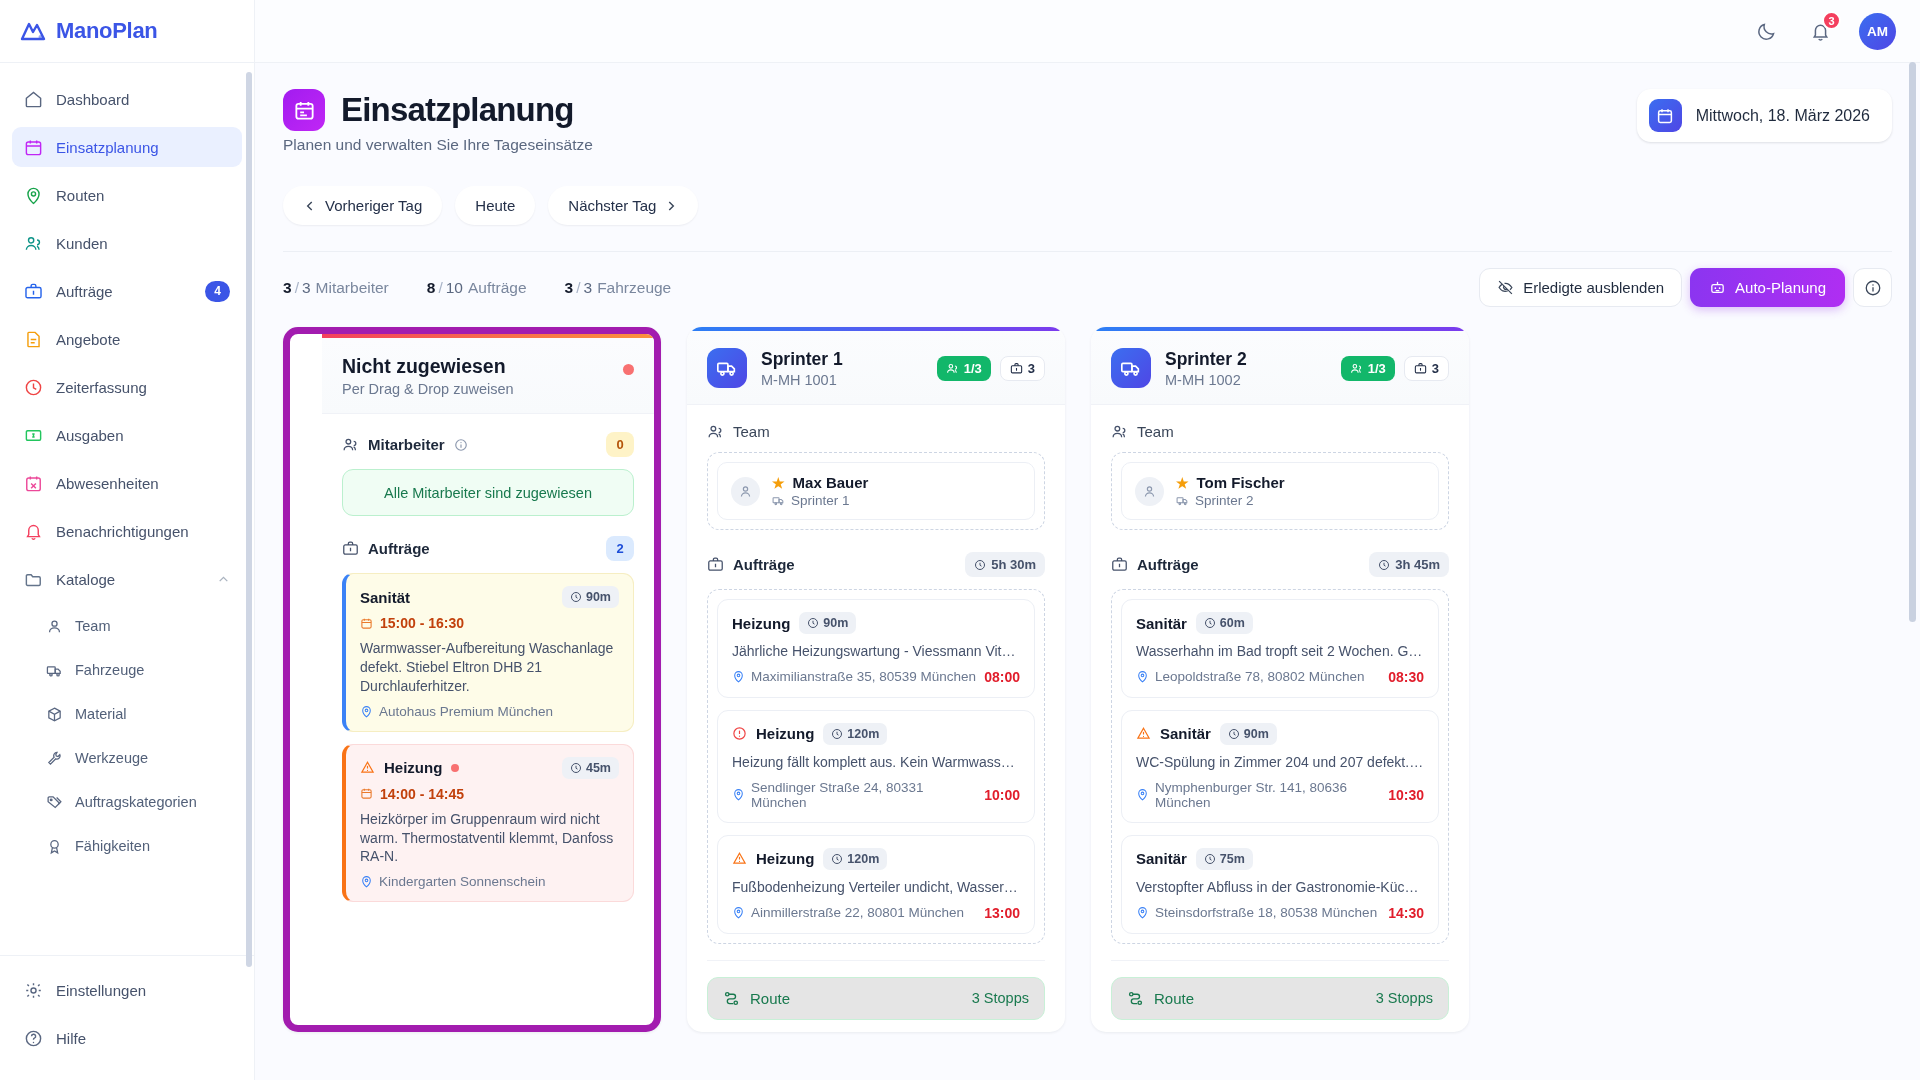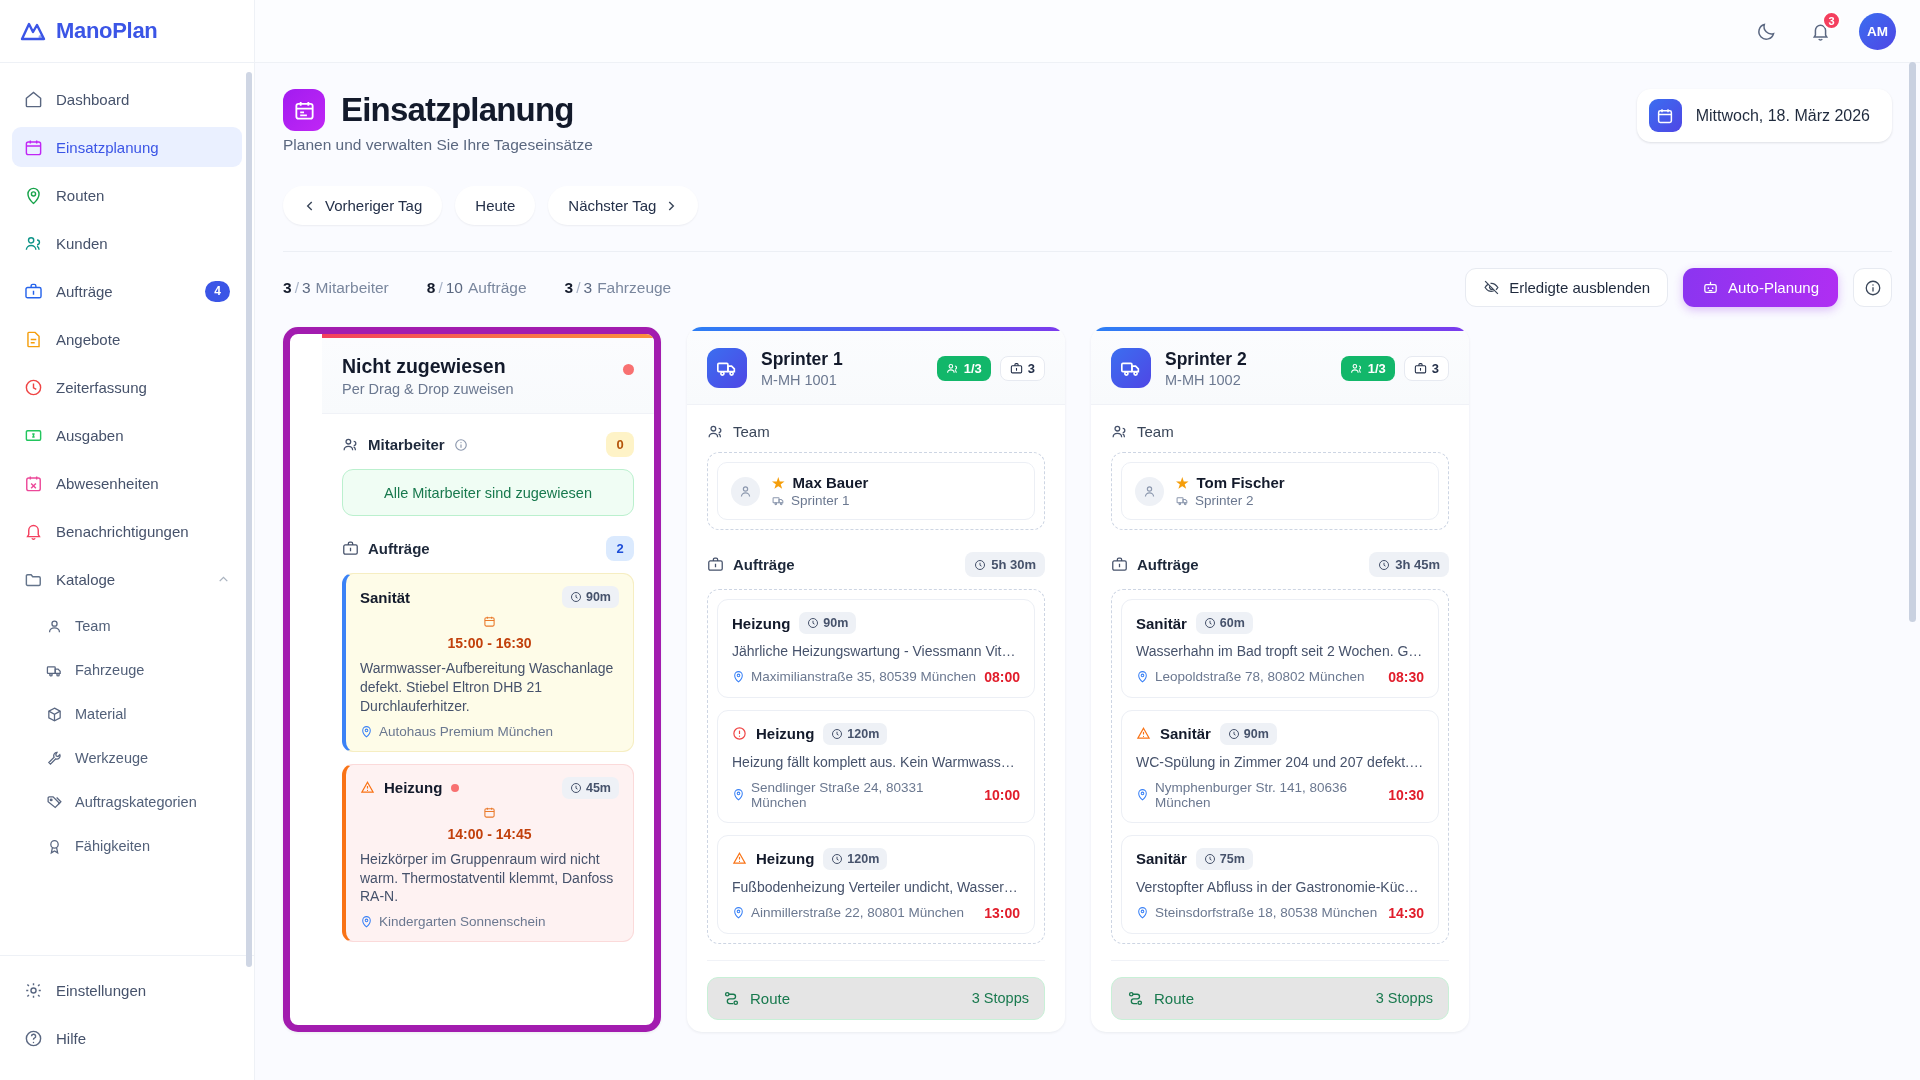--- a/index.html
+++ b/index.html
@@ -108,21 +108,21 @@
   .statsbar {
     margin-top: 26px; border-top: 1px solid #eceff5;
     height: 72px; display: flex; align-items: center; justify-content: space-between;
   }
   .stats { display: flex; gap: 38px; }
   .stat { font-size: 15.5px; color: #7a879e; }
   .stat b { color: #131a2b; font-weight: 700; }
   .stat .slash { color: #a9b4c8; margin: 0 3px; }
   .stat .den { color: #5b6880; }
   .stat .lbl { color: #7a879e; margin-left: 5px;}
-  .actions { display: flex; align-items: flex-start; gap: 15px; }
+  .actions { display: flex; align-items: flex-start; gap: 8px; }
   .btn-ghost {
     height: 39px; border-radius: 11px; background: #fff; border: 1px solid #e7eaf1;
     display: flex; align-items: center; gap: 9px; padding: 0 17px;
     font-size: 15px; font-family: inherit; color: #1f2a3d; cursor: pointer;
   }
   .btn-primary {
     height: 39px; border-radius: 11px; border: none;
     background: linear-gradient(95deg,#8b35f0,#b02ef2);
     display: flex; align-items: center; gap: 9px; padding: 0 19px;
     font-size: 15px; font-family: inherit; color: #fff; cursor: pointer; font-weight: 500;
@@ -210,21 +210,21 @@
   .job-cat { font-size: 15px; font-weight: 700; color: #131a2b; }
   .dur-chip {
     background: #eef1f6; border-radius: 7px; height: 22px; padding: 0 8px;
     display: flex; align-items: center; gap: 4px; font-size: 12.5px; color: #46526b; font-weight: 700;
   }
   .dur-right { margin-left: auto; }
   .job-desc { font-size: 14px; color: #46526b; margin-top: 8px; line-height: 1.35; }
   .job-foot { display: flex; align-items: center; margin-top: 8px; gap: 6px; }
   .job-loc { font-size: 13.5px; color: #6b7890; display: flex; align-items: center; gap: 6px; }
   .job-time { margin-left: auto; font-size: 14px; font-weight: 700; color: #e11d2b; }
-  .time-row { display: flex; align-items: center; gap: 7px; margin-top: 7px; font-size: 14px; color: #c2410c; font-weight: 600; flex-direction: column; }
+  .time-row { display: flex; align-items: center; gap: 7px; margin-top: 7px; font-size: 14px; color: #c2410c; font-weight: 600; }
 
   .job.u-sanitaer { background: #fefce8; border: 1px solid #f6eec2; border-left: 4px solid #3b82f6; }
   .job.u-heizung { background: #fef2f2; border: 1px solid #fbdada; border-left: 4px solid #f97316; }
   .mini-dot { width: 8px; height: 8px; border-radius: 50%; background: #f87171; }
 
   .route-bar {
     margin: 16px 20px 0 20px; background: #e5e5e5; border: 1px solid #c8f0d7;
     border-radius: 11px; height: 43px; display: flex; align-items: center;
     padding: 0 15px; gap: 10px;
   }

